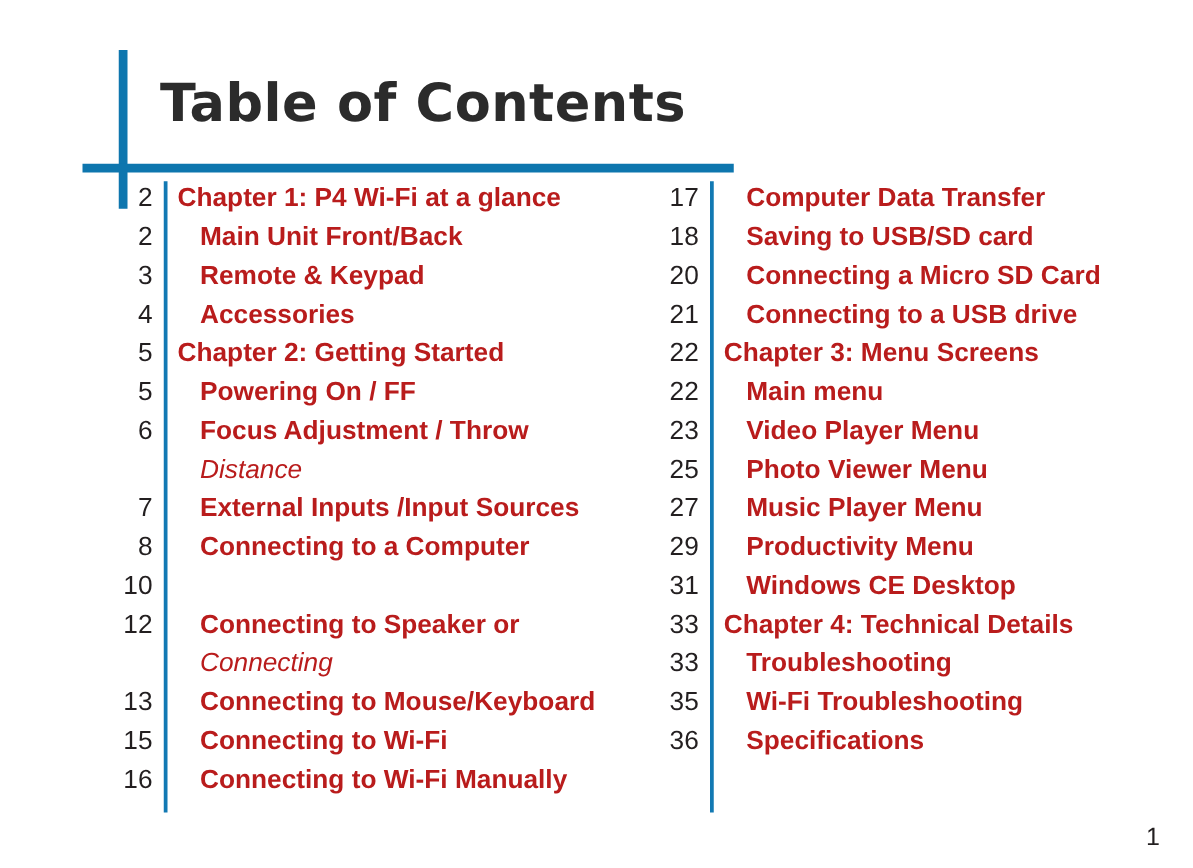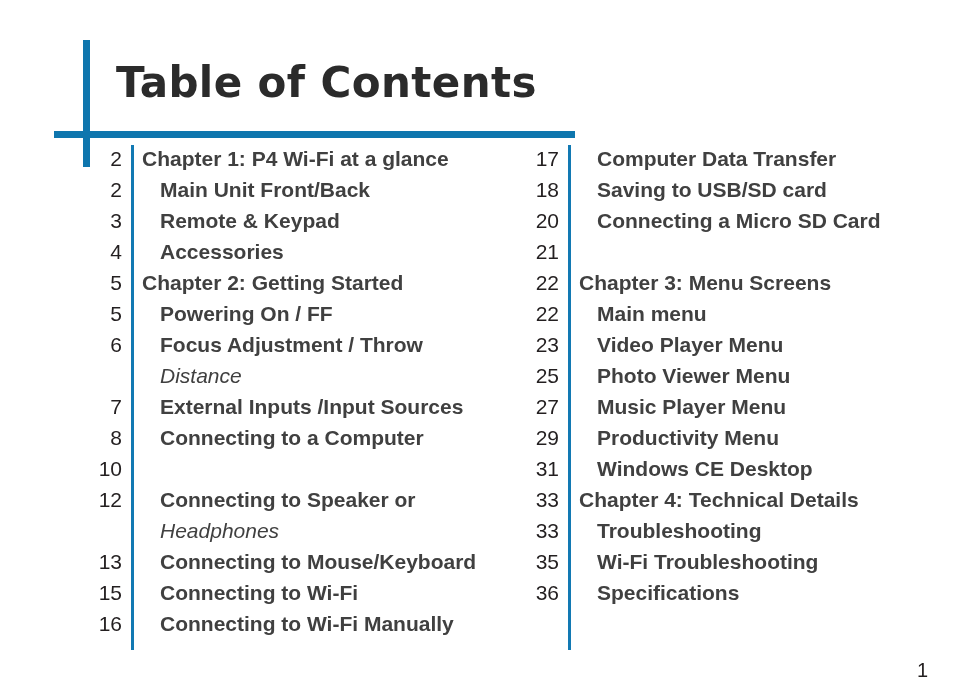--- a/index.html
+++ b/index.html
@@ -12,21 +12,21 @@
     background: #ffffff;
     font-family: "Liberation Sans", sans-serif;
     color: #231f20;
     overflow: hidden;
     position: relative;
   }
 
   
   #header-block {
     position: absolute;
-    left: 4px;
+    left: 16px;
     top: 0;
     width: 812px;
     height: 140px;
   }
   #title-accent-vertical {
     position: absolute;
     left: 79px;
     top: 40px;
     width: 7px;
     height: 127px;
@@ -93,21 +93,21 @@
     font-size: 21px;
     color: #231f20;
   }
   #toc-column-right .toc-entry .entry-page {
     width: 57px;
     flex: 0 0 57px;
   }
   .toc-entry .entry-label {
     padding-left: 20px;
     white-space: nowrap;
-    color: #404040;
+    color: #b91c1c;
   }
   .toc-entry.level-chapter .entry-label {
     font-weight: bold;
     padding-left: 20px;
   }
   .toc-entry.level-section .entry-label {
     font-weight: bold;
     padding-left: 38px;
   }
   .toc-entry.level-continuation .entry-page {
@@ -184,21 +184,21 @@
         </div>
         <div class="toc-entry level-section">
           <span class="entry-page">10</span>
         </div>
         <div class="toc-entry level-section">
           <span class="entry-page">12</span>
           <span class="entry-label">Connecting to Speaker or</span>
         </div>
         <div class="toc-entry level-continuation">
           <span class="entry-page"></span>
-          <span class="entry-label">Headphones</span>
+          <span class="entry-label">Connecting</span>
         </div>
         <div class="toc-entry level-section">
           <span class="entry-page">13</span>
           <span class="entry-label">Connecting to Mouse/Keyboard</span>
         </div>
         <div class="toc-entry level-section">
           <span class="entry-page">15</span>
           <span class="entry-label">Connecting to Wi-Fi</span>
         </div>
         <div class="toc-entry level-section">
@@ -218,20 +218,21 @@
         <div class="toc-entry level-section">
           <span class="entry-page">18</span>
           <span class="entry-label">Saving to USB/SD card</span>
         </div>
         <div class="toc-entry level-section">
           <span class="entry-page">20</span>
           <span class="entry-label">Connecting a Micro SD Card</span>
         </div>
         <div class="toc-entry level-section">
           <span class="entry-page">21</span>
+          <span class="entry-label">Connecting to a USB drive</span>
         </div>
         <div class="toc-entry level-chapter">
           <span class="entry-page">22</span>
           <span class="entry-label">Chapter 3: Menu Screens</span>
         </div>
         <div class="toc-entry level-section">
           <span class="entry-page">22</span>
           <span class="entry-label">Main menu</span>
         </div>
         <div class="toc-entry level-section">

